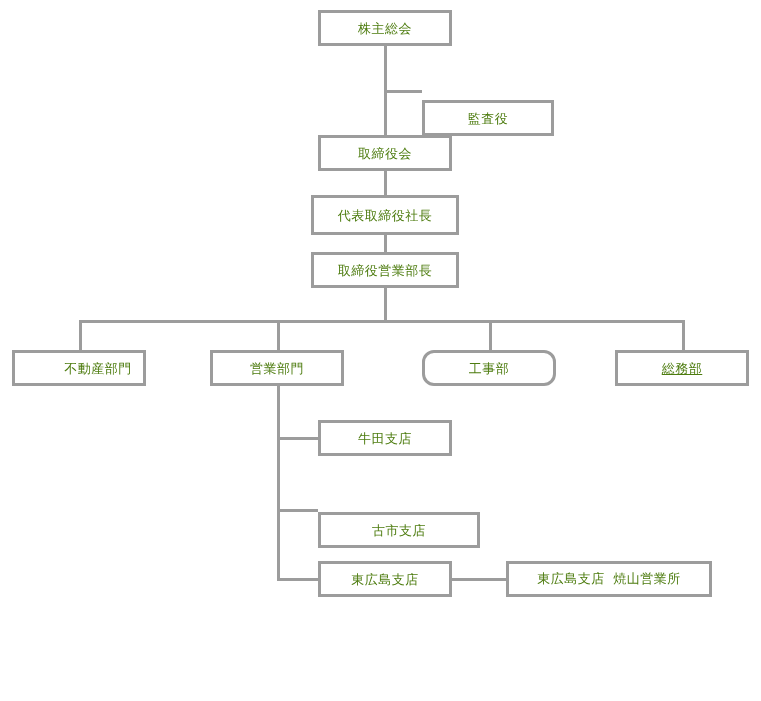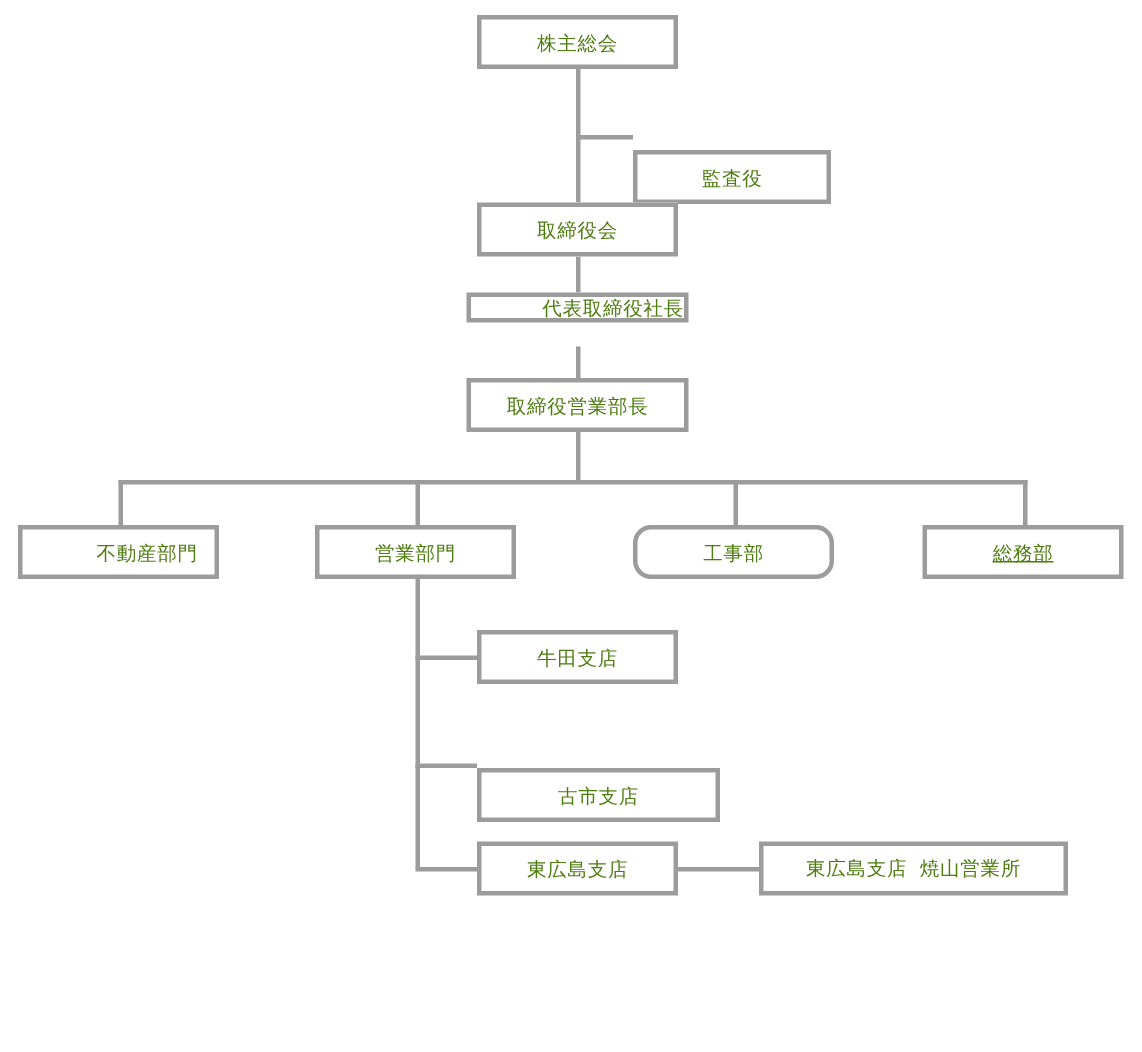--- a/index.html
+++ b/index.html
@@ -64,21 +64,21 @@
     <div class="conn conn-h" style="left: 452px; top: 578px; width: 54px;"></div>
     <div class="node" style="left: 318px; top: 10px; width: 134px; height: 36px;">
       <span>株主総会</span>
     </div>
     <div class="node" style="left: 422px; top: 73px; width: 132px; height: 36px; margin-top: 27px;">
       <span>監査役</span>
     </div>
     <div class="node" style="left: 318px; top: 135px; width: 134px; height: 36px;">
       <span>取締役会</span>
     </div>
-    <div class="node" style="left: 311px; top: 195px; width: 148px; height: 20px; justify-content: flex-end;">
+    <div class="node" style="left: 311px; top: 195px; width: 148px; height: 40px;">
       <span>代表取締役社長</span>
     </div>
     <div class="node" style="left: 311px; top: 252px; width: 148px; height: 36px;">
       <span>取締役営業部長</span>
     </div>
     <div class="node" style="left: 12px; top: 350px; width: 134px; height: 36px; padding-left: 38px;">
       <span>不動産部門</span>
     </div>
     <div class="node" style="left: 210px; top: 350px; width: 134px; height: 36px;">
       <span>営業部門</span>

